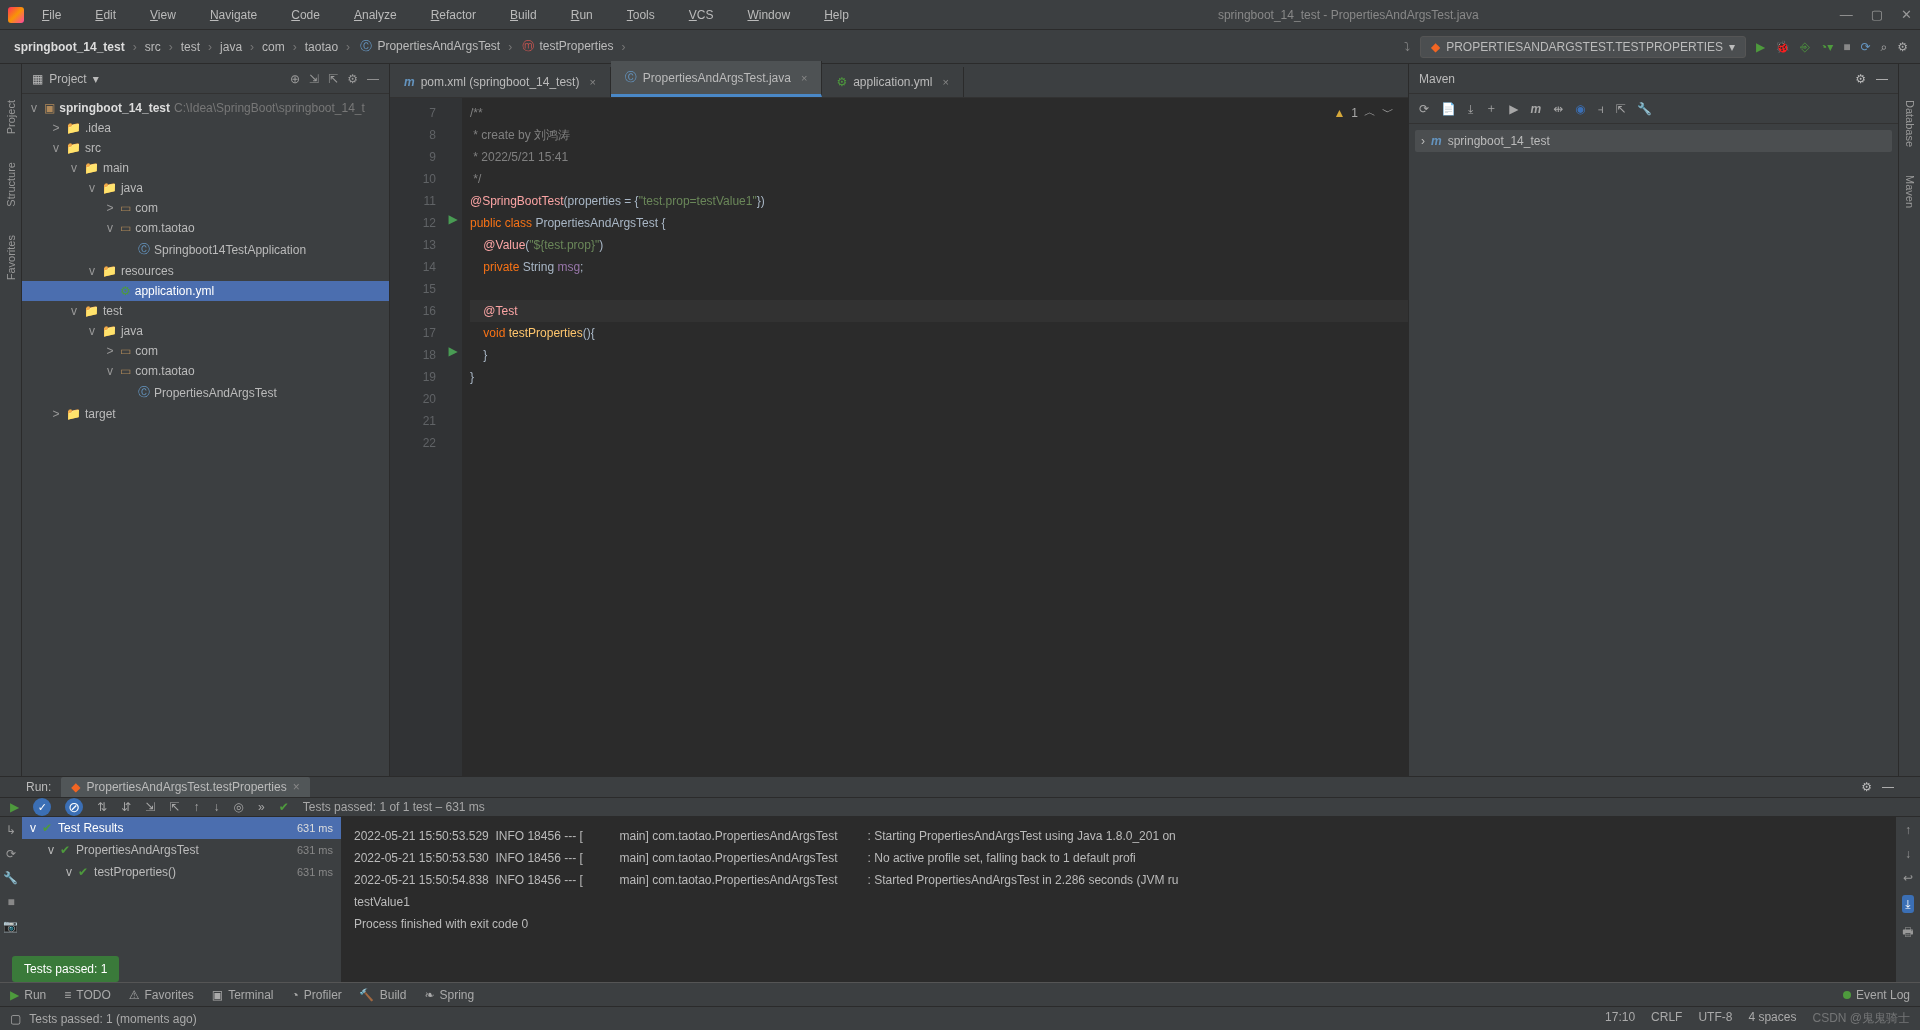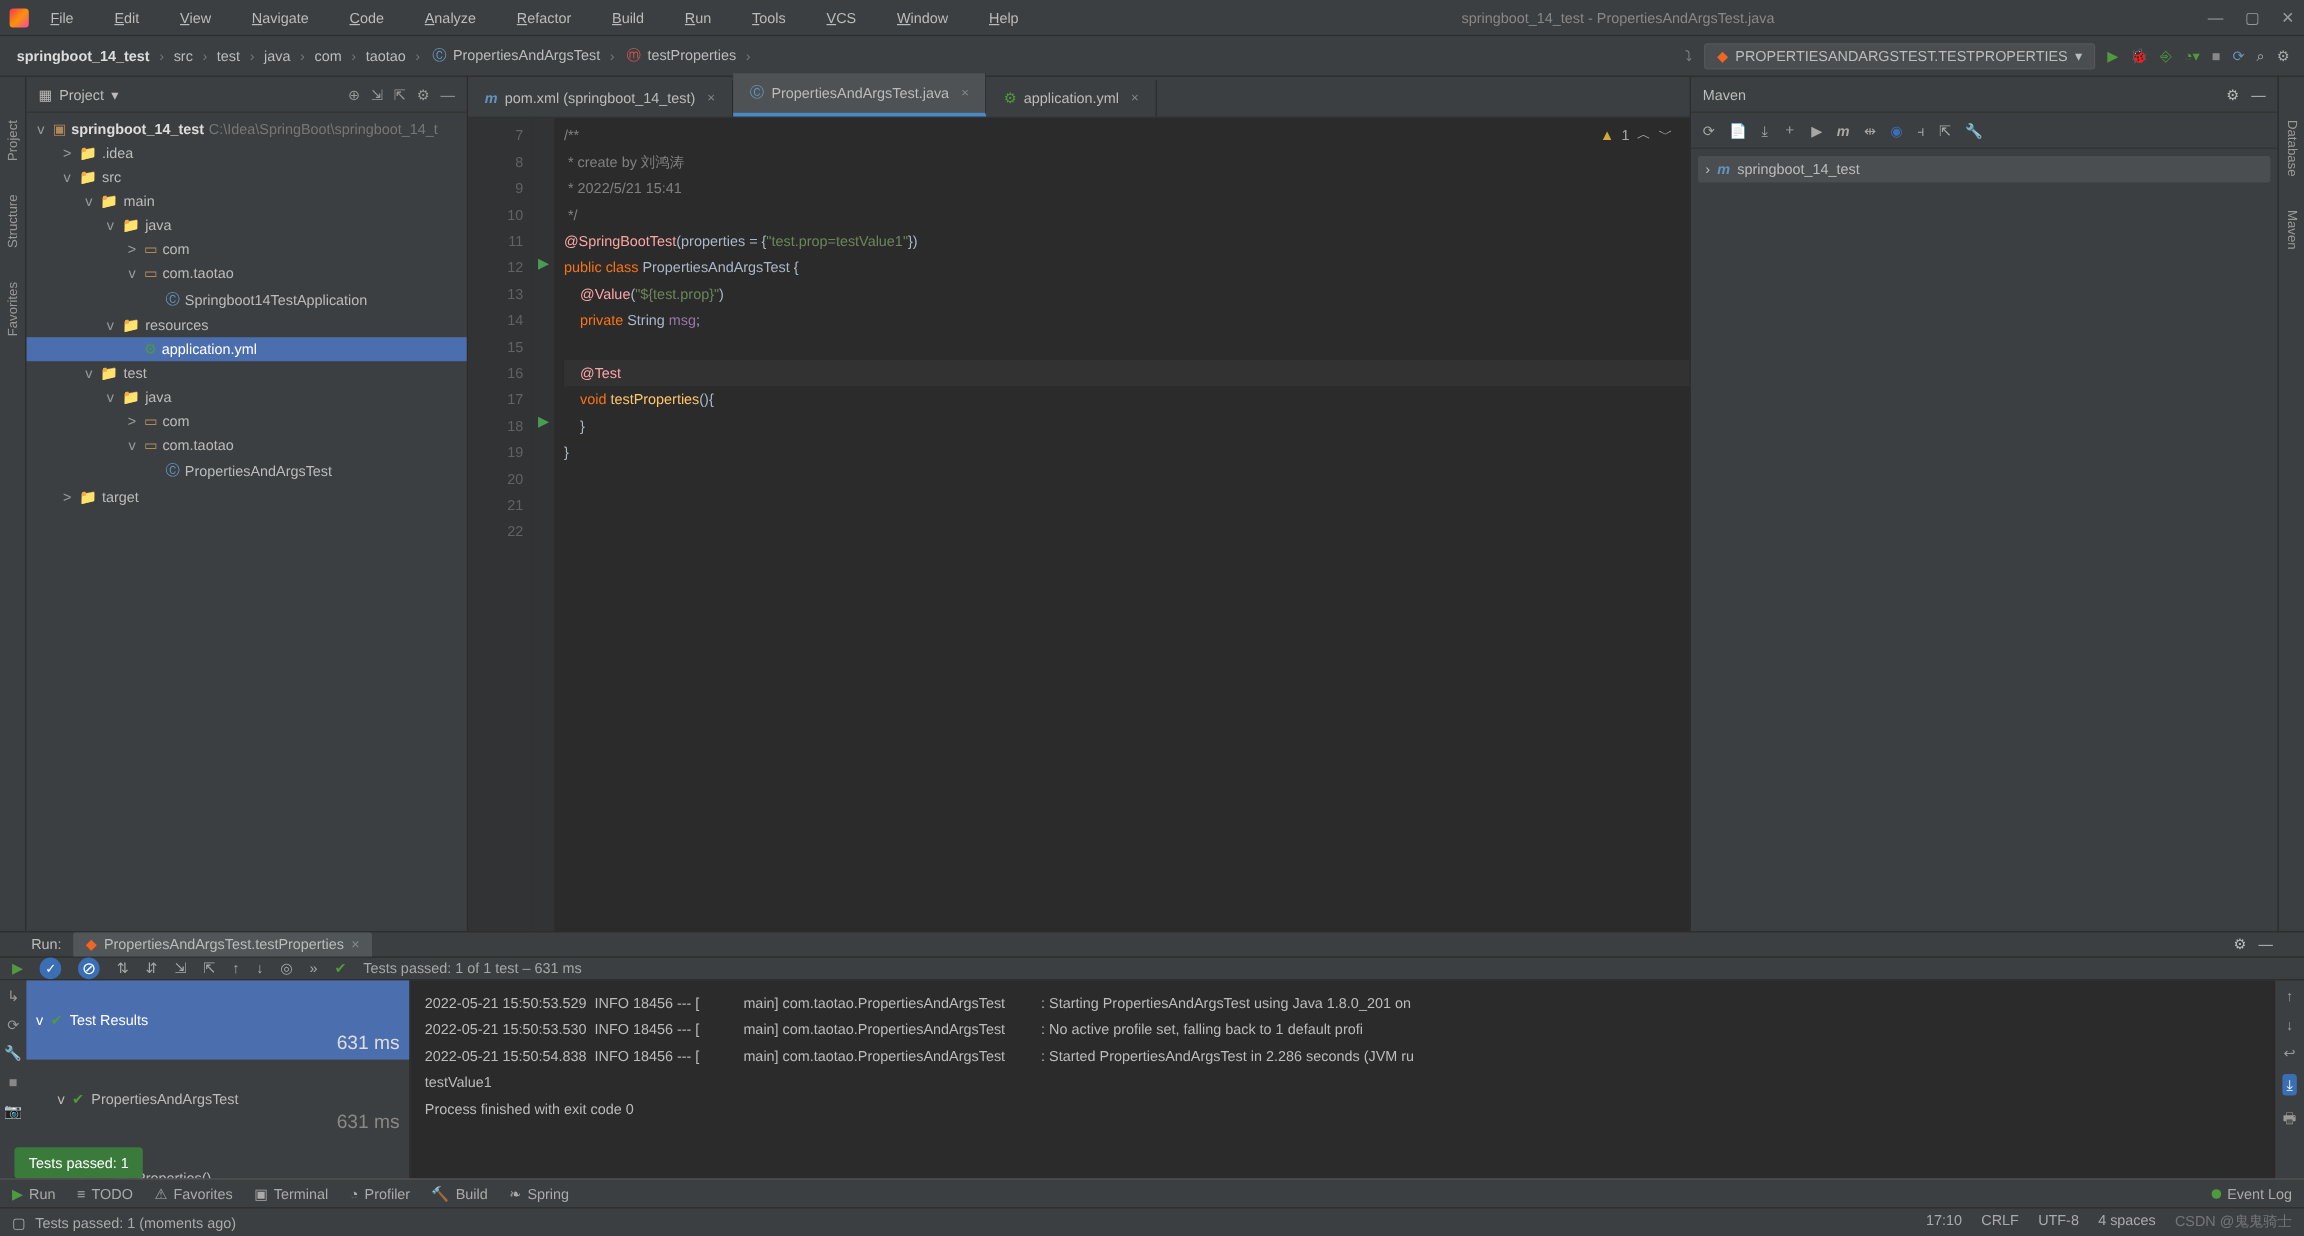--- a/index.html
+++ b/index.html
@@ -66,21 +66,21 @@
 .runhdr .rtab{background:#515658;padding:3px 10px;border-radius:2px 2px 0 0;display:flex;align-items:center;gap:6px;}
 .runtb{height:28px;display:flex;align-items:center;padding:0 10px;gap:14px;border-bottom:1px solid #2b2b2b;color:#a7a7a7;}
 .runtb .play{color:#4e9a3d;}
 .runtb .chk{width:18px;height:18px;border-radius:50%;background:#3b6fb5;display:flex;align-items:center;justify-content:center;color:#fff;font-size:11px;}
 .runtb .ban{width:18px;height:18px;border-radius:50%;background:#3b6fb5;display:flex;align-items:center;justify-content:center;color:#fff;font-size:14px;}
 .runbody{flex:1;display:flex;}
 .runleft{width:22px;background:#3c3f41;display:flex;flex-direction:column;align-items:center;gap:10px;padding-top:6px;color:#999;}
 .testtree{width:320px;border-right:1px solid #2b2b2b;}
 .testtree .trow{display:flex;align-items:center;padding:4px 8px;gap:6px;}
 .testtree .trow.sel{background:#4b6eaf;color:#fff;}
-.testtree .trow .tm{margin-left:auto;color:#888;font-size:16px;margin-top:40px;}
+.testtree .trow .tm{margin-left:auto;color:#888;font-size:11px;}
 .testtree .trow.sel .tm{color:#ddd;}
 .testtree .ok{color:#4e9a3d;}
 .console{flex:1;background:#2b2b2b;padding:8px 12px;font-family:Consolas,monospace;line-height:22px;color:#bbb;overflow:hidden;white-space:pre;position:relative;}
 .consright{width:24px;display:flex;flex-direction:column;gap:10px;align-items:center;padding-top:6px;color:#999;}
 .toolstrip{height:24px;background:#3c3f41;display:flex;align-items:center;border-top:1px solid #2b2b2b;padding:0 10px;gap:18px;color:#aaa;}
 .toolstrip .titm{display:flex;align-items:center;gap:5px;}
 .statusbar{position:absolute;left:0;right:0;bottom:0;height:24px;background:#3c3f41;display:flex;align-items:center;padding:0 10px;color:#aaa;border-top:1px solid #2b2b2b;}
 .statusbar .sright{margin-left:auto;display:flex;gap:16px;}
 .toast{position:absolute;left:12px;bottom:48px;background:#3a7a3a;color:#fff;padding:6px 12px;border-radius:3px;}
 .hscroll{position:absolute;bottom:2px;left:0;width:90px;height:6px;background:#555;border-radius:3px;}

